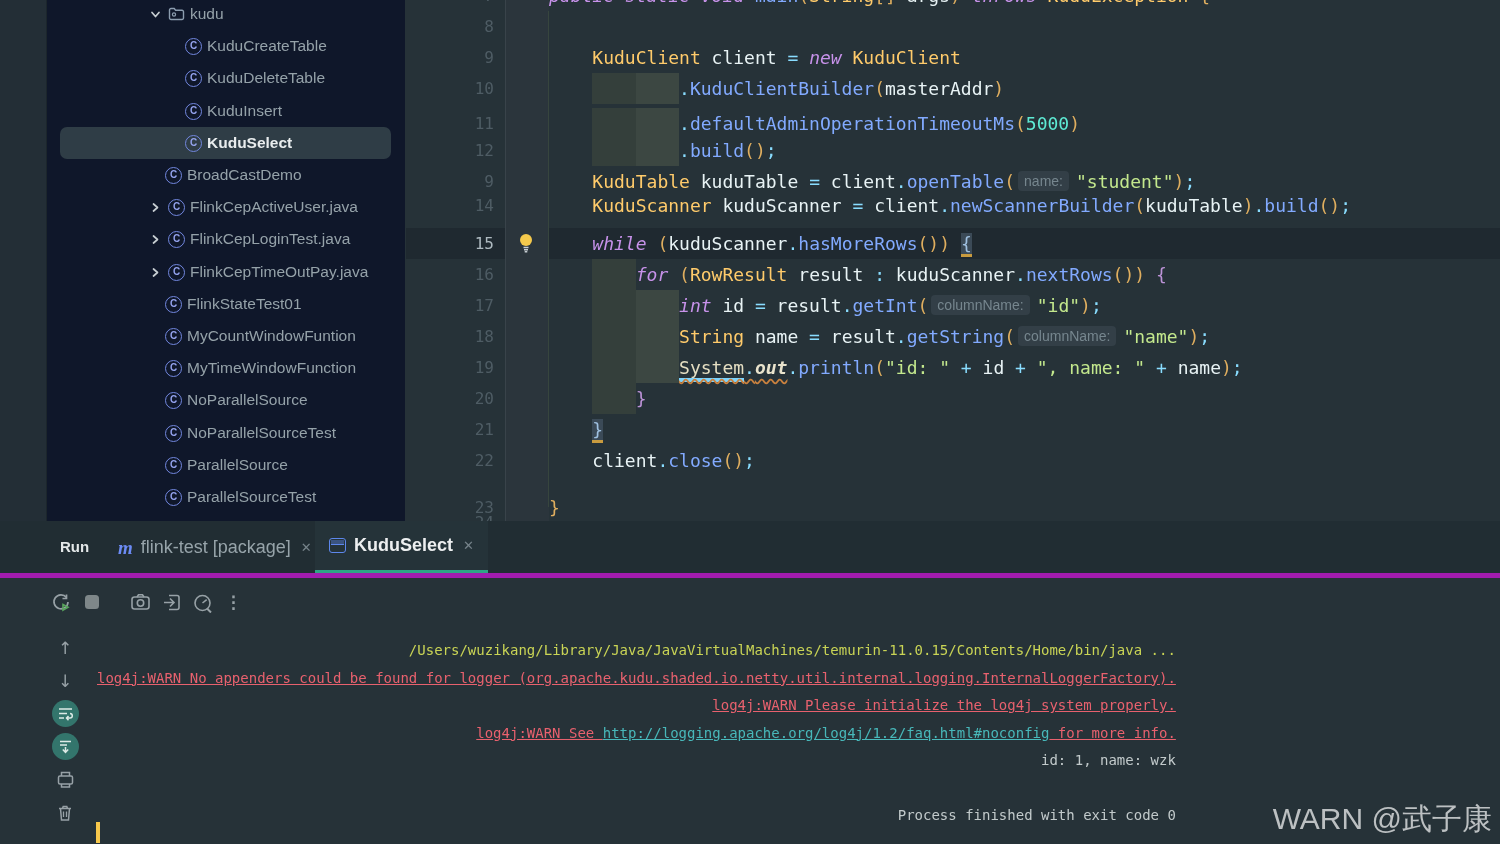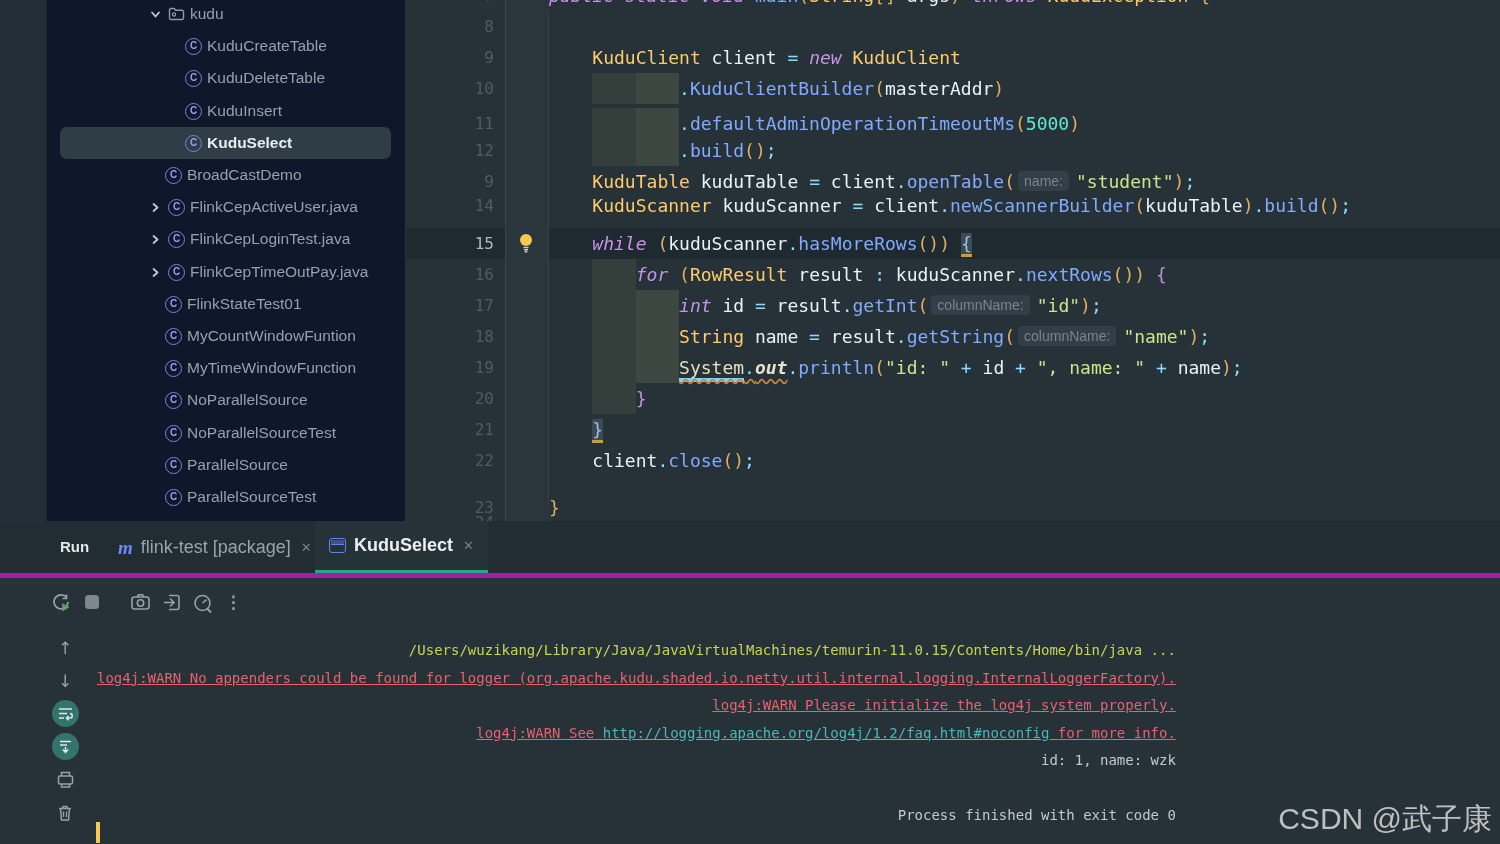--- a/index.html
+++ b/index.html
@@ -409,13 +409,13 @@
           <path d="M4.5 4.5 l1 11.5 h7 l1-11.5" fill="none" stroke="#97A1A6" stroke-width="1.5"></path>
           <path d="M7.5 7.5 v5.5 M10.5 7.5 v5.5" stroke="#97A1A6" stroke-width="1.3"></path>
         </svg>
     </span>
   </div>
 
   <div class="console" id="console"><div><span class="c-sys">/Users/wuzikang/Library/Java/JavaVirtualMachines/temurin-11.0.15/Contents/Home/bin/java ...</span></div><div><span class="c-err">log4j:WARN No appenders could be found for logger (org.apache.kudu.shaded.io.netty.util.internal.logging.InternalLoggerFactory).</span></div><div><span class="c-err">log4j:WARN Please initialize the log4j system properly.</span></div><div><span class="c-err">log4j:WARN See </span><span class="c-link">http://logging.apache.org/log4j/1.2/faq.html#noconfig</span><span class="c-err"> for more info.</span></div><div><span class="c-out">id: 1, name: wzk</span></div><div>&nbsp;</div><div><span class="c-out">Process finished with exit code 0</span></div></div>
   <div class="caret"></div>
 </div>
 
-<div class="watermark">CSDN @武子康</div>
+<div class="watermark">WARN @武子康</div>
 
 </body></html>

